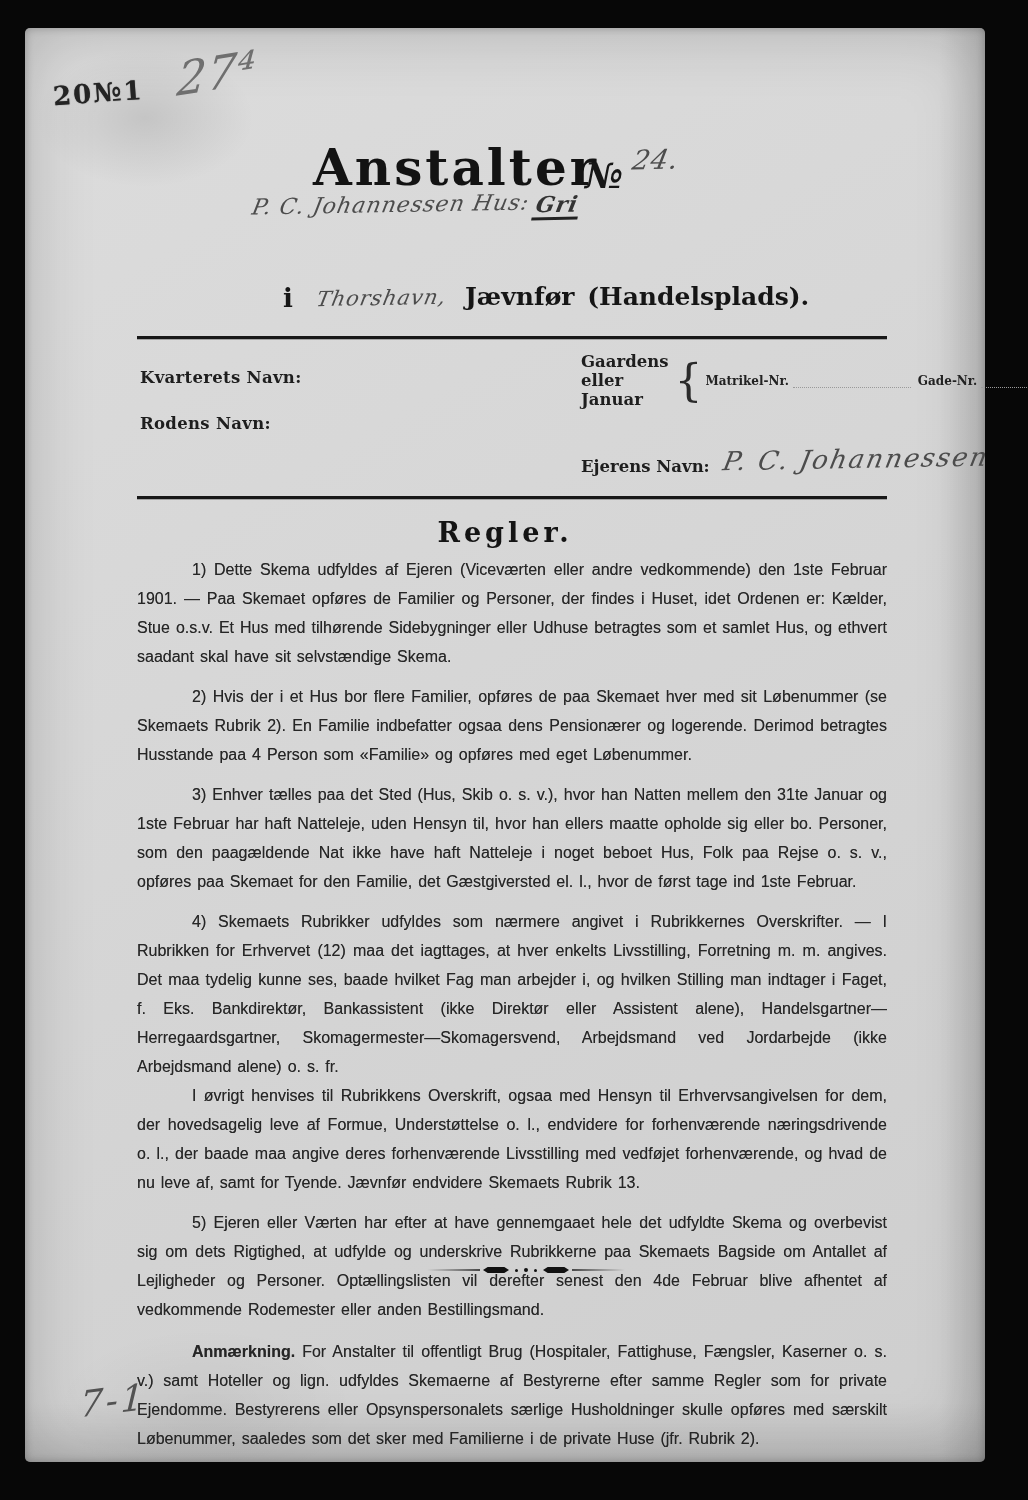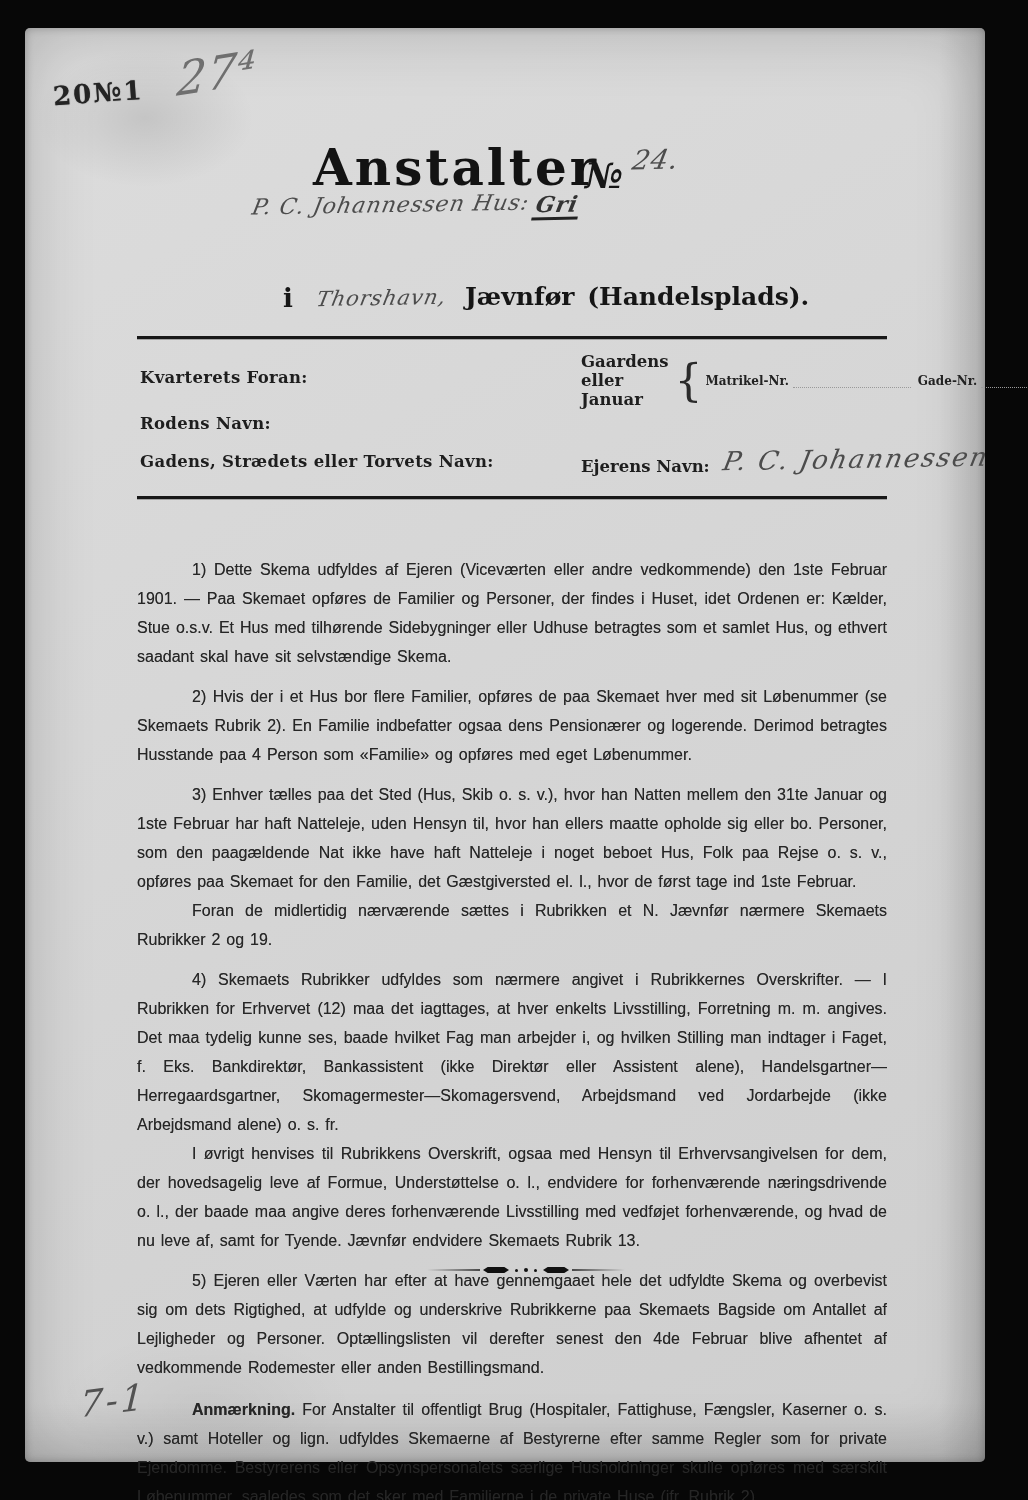--- a/index.html
+++ b/index.html
@@ -156,23 +156,22 @@
     <span class="hw owner-house">Gri</span>
   </div>
 
 
   <div class="place-i">i</div>
   <div class="place-hw hw">Thorshavn,</div>
   <div class="place-kobstad">Jævnfør (Handelsplads).</div>
 
   <div class="hrule hrule1"></div>
 
-  <div class="field-label f-kvarterets">Kvarterets Foran:</div>
+  <div class="field-label f-kvarterets">Kvarterets Navn:</div>
   <div class="field-label f-rodens">Rodens Navn:</div>
-  <div class="field-label f-gadens">Gadens, Strædets eller Torvets Navn:</div>
 
   <div class="gaardens-group">
     <span class="gaardens-label">Gaardens eller Januar</span>
     <span class="brace">{</span>
     <span class="nr-col">
       <span class="nr-row">
         <span class="nr-label">Matrikel-Nr.</span>
         <span class="nr-line"></span>
       </span>
       <span class="nr-row">
@@ -182,26 +181,26 @@
     </span>
   </div>
 
   <div class="ejerens-group">
     <span class="ejerens-label">Ejerens Navn:</span>
     <span class="hw ejerens-sig">P. C. Johannessen</span>
   </div>
 
   <div class="hrule hrule2"></div>
 
+  <div class="regler-head">Regler.</div>
 
   <div class="rules">
     <p>1) Dette Skema udfyldes af Ejeren (Viceværten eller andre vedkommende) den 1ste Februar 1901. — Paa Skemaet opføres de Familier og Personer, der findes i Huset, idet Ordenen er: Kælder, Stue o.s.v. Et Hus med tilhørende Sidebygninger eller Udhuse betragtes som et samlet Hus, og ethvert saadant skal have sit selvstændige Skema.</p>
     <p class="gap">2) Hvis der i et Hus bor flere Familier, opføres de paa Skemaet hver med sit Løbenummer (se Skemaets Rubrik 2). En Familie indbefatter ogsaa dens Pensionærer og logerende. Derimod betragtes Husstande paa 4 Person som «Familie» og opføres med eget Løbenummer.</p>
     <p class="gap">3) Enhver tælles paa det Sted (Hus, Skib o. s. v.), hvor han Natten mellem den 31te Januar og 1ste Februar har haft Natteleje, uden Hensyn til, hvor han ellers maatte opholde sig eller bo. Personer, som den paagældende Nat ikke have haft Natteleje i noget beboet Hus, Folk paa Rejse o. s. v., opføres paa Skemaet for den Familie, det Gæstgiversted el. l., hvor de først tage ind 1ste Februar.</p>
-    <p>Foran de midlertidig nærværende sættes i Rubrikken et N. Jævnfør nærmere Skemaets Rubrikker 2 og 19.</p>
     <p class="gap">4) Skemaets Rubrikker udfyldes som nærmere angivet i Rubrikkernes Overskrifter. — I Rubrikken for Erhvervet (12) maa det iagttages, at hver enkelts Livsstilling, Forretning m. m. angives. Det maa tydelig kunne ses, baade hvilket Fag man arbejder i, og hvilken Stilling man indtager i Faget, f. Eks. Bankdirektør, Bankassistent (ikke Direktør eller Assistent alene), Handelsgartner—Herregaardsgartner, Skomagermester—Skomagersvend, Arbejdsmand ved Jordarbejde (ikke Arbejdsmand alene) o. s. fr.</p>
     <p>I øvrigt henvises til Rubrikkens Overskrift, ogsaa med Hensyn til Erhvervsangivelsen for dem, der hovedsagelig leve af Formue, Understøttelse o. l., endvidere for forhenværende næringsdrivende o. l., der baade maa angive deres forhenværende Livsstilling med vedføjet forhenværende, og hvad de nu leve af, samt for Tyende. Jævnfør endvidere Skemaets Rubrik 13.</p>
     <p class="gap">5) Ejeren eller Værten har efter at have gennemgaaet hele det udfyldte Skema og overbevist sig om dets Rigtighed, at udfylde og underskrive Rubrikkerne paa Skemaets Bagside om Antallet af Lejligheder og Personer. Optællingslisten vil derefter senest den 4de Februar blive afhentet af vedkommende Rodemester eller anden Bestillingsmand.</p>
     <p class="gap remark"><b>Anmærkning.</b><span>For Anstalter til offentligt Brug (Hospitaler, Fattighuse, Fængsler, Kaserner o. s. v.) samt Hoteller og lign. udfyldes Skemaerne af Bestyrerne efter samme Regler som for private Ejendomme. Bestyrerens eller Opsynspersonalets særlige Husholdninger skulle opføres med særskilt Løbenummer, saaledes som det sker med Familierne i de private Huse (jfr. Rubrik 2).</span></p>
   </div>
 
   <div class="divider">
     <span class="div-line l"></span>
     <span class="div-diamond"></span>
     <span class="div-dot small"></span>

